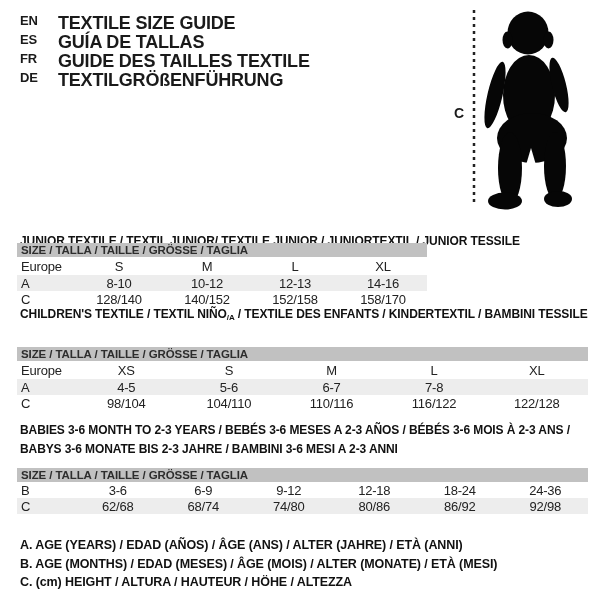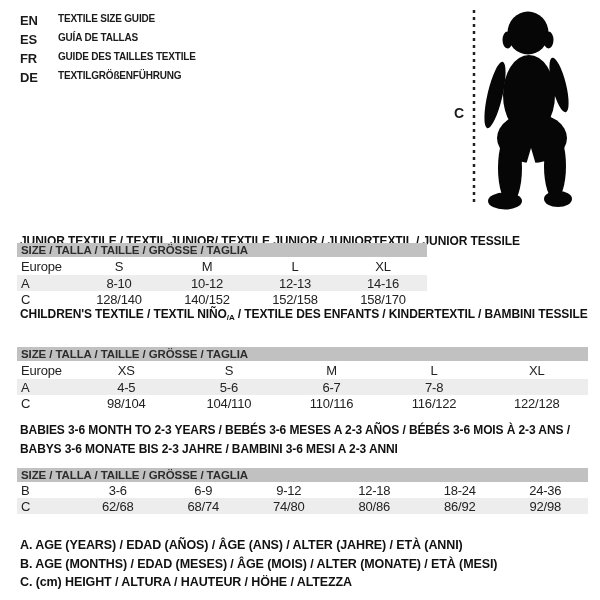--- a/index.html
+++ b/index.html
@@ -6,21 +6,21 @@
   .canvas {
     position:relative; width:600px; height:600px; background:#ffffff;
     font-family:"Liberation Sans", sans-serif; color:var(--ink,#1a1a1a);
     overflow:hidden;
   }
 
   
   .lang-list { position:absolute; left:20px; top:13px; }
   .lang-row { display:flex; height:19px; align-items:flex-start; }
   .lang-code { width:38px; font-size:13px; font-weight:bold; letter-spacing:-0.2px; }
-  .lang-title { font-size:10px; font-weight:bold; letter-spacing:-0.2px; white-space:nowrap; }
+  .lang-title { font-size:18px; font-weight:bold; letter-spacing:-0.2px; white-space:nowrap; }
 
   
   .figure-svg { position:absolute; left:450px; top:5px; }
   .c-label { position:absolute; left:454px; top:105px; font-size:14px; font-weight:bold; }
 
   
   .tbl-title { position:absolute; font-size:12px; font-weight:bold; letter-spacing:-0.1px; line-height:19px; white-space:nowrap; color:#111; }
   .tbl-title .sub { font-size:8px; vertical-align:-2px; }
   .tbl-title-0 { left:20px; top:232px; }
   .tbl-title-1 { left:20px; top:305px; }

